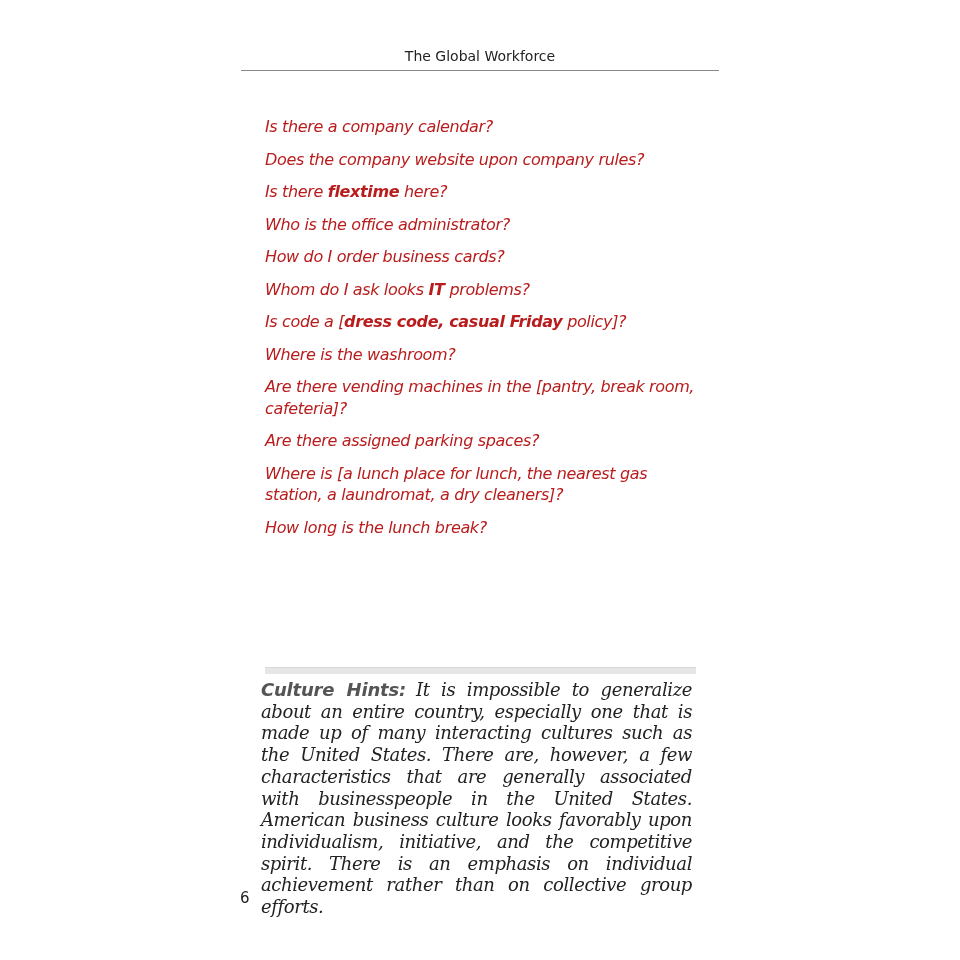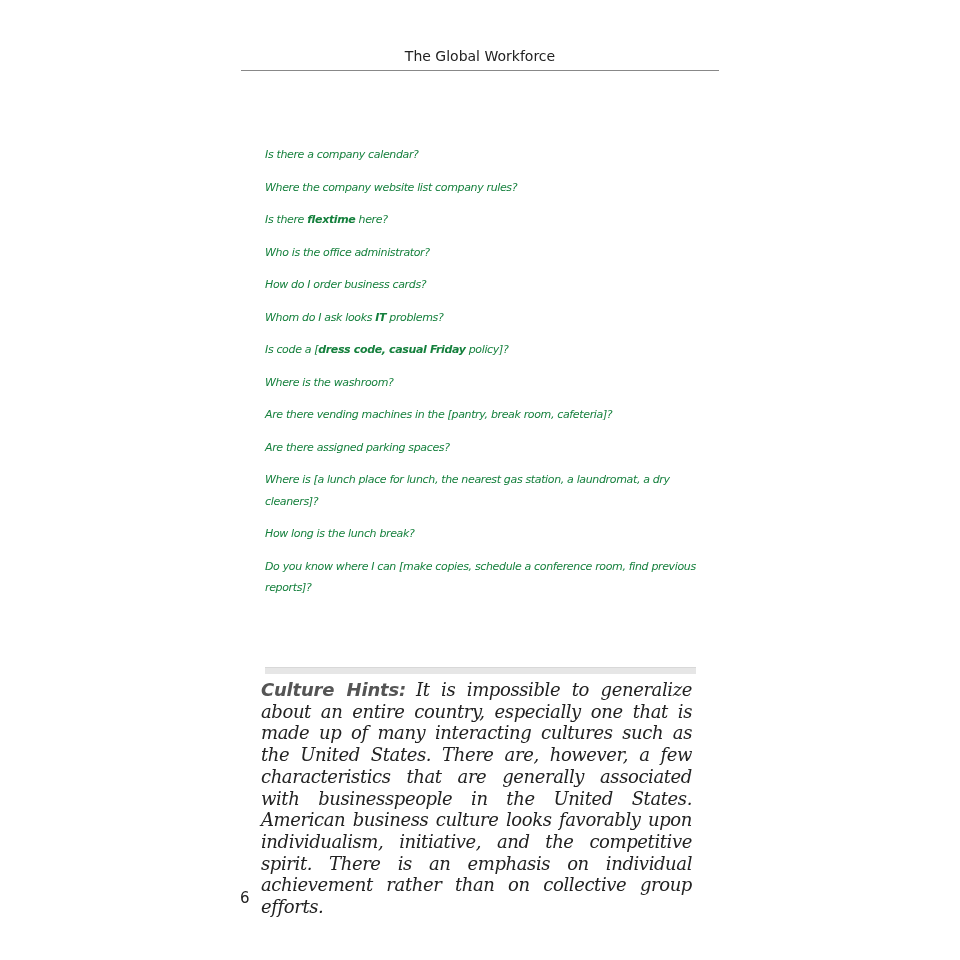--- a/index.html
+++ b/index.html
@@ -7,22 +7,22 @@
     .running-head {
       position: absolute; left: 241px; top: 48px; width: 478px;
       text-align: center; font-family: "DejaVu Sans", sans-serif; font-size: 14px; color: #222;
     }
     .head-rule {
       position: absolute; left: 241px; top: 70px; width: 478px; height: 0;
       border-top: 1px solid #888;
     }
     .questions {
       position: absolute; left: 265px; top: 116px; width: 440px;
-      font-family: "DejaVu Sans", sans-serif; font-style: italic; font-size: 11px;
-      letter-spacing: -0.35px; color: #15803d; margin-top: 28px;
+      font-family: "DejaVu Sans", sans-serif; font-style: italic; font-size: 16px;
+      letter-spacing: -0.35px; color: #b91c1c;
     }
     .q { line-height: 21.5px; margin: 0 0 11px 0; }
     .q b { font-weight: bold; }
     .hint-bar {
       position: absolute; left: 265px; top: 667px; width: 431px; height: 6px;
       background: #e6e6e6; border-top: 1px solid #d8d8d8;
     }
     .hint {
       position: absolute; left: 261px; top: 679px; width: 431px;
       font-family: "DejaVu Serif", serif; font-style: italic; font-size: 18px;
@@ -39,32 +39,31 @@
     }
   </style>
 </head>
 <body>
 
 <div class="running-head">The Global Workforce</div>
 <div class="head-rule"></div>
 
 <div class="questions">
   <p class="q"><span>Is there a company calendar?</span></p>
-  <p class="q"><span>Where the company website list company rules?</span></p>
+  <p class="q"><span>Does the company website upon company rules?</span></p>
   <p class="q"><span>Is there </span><b>flextime</b><span> here?</span></p>
   <p class="q"><span>Who is the office administrator?</span></p>
   <p class="q"><span>How do I order business cards?</span></p>
   <p class="q"><span>Whom do I ask looks </span><b>IT</b><span> problems?</span></p>
   <p class="q"><span>Is code a [</span><b>dress code, casual Friday</b><span> policy]?</span></p>
   <p class="q"><span>Where is the washroom?</span></p>
   <p class="q"><span>Are there vending machines in the [pantry, break room, cafeteria]?</span></p>
   <p class="q"><span>Are there assigned parking spaces?</span></p>
   <p class="q"><span>Where is [a lunch place for lunch, the nearest gas station, a laundromat, a dry cleaners]?</span></p>
   <p class="q"><span>How long is the lunch break?</span></p>
-  <p class="q"><span>Do you know where I can [make copies, schedule a conference room, find previous reports]?</span></p>
 </div>
 
 <div class="hint-bar"></div>
 <div class="hint">
   <span class="hint-label">Culture Hints:</span><span>It is impossible to generalize about an entire country, especially one that is made up of many interacting cultures such as the United States. There are, however, a few characteristics that are generally associated with businesspeople in the United States. American business culture looks favorably upon individualism, initiative, and the competitive spirit. There is an emphasis on individual achievement rather than on collec­tive group efforts.</span>
 </div>
 
 <div class="page-num">6</div>
 
 </body></html>

